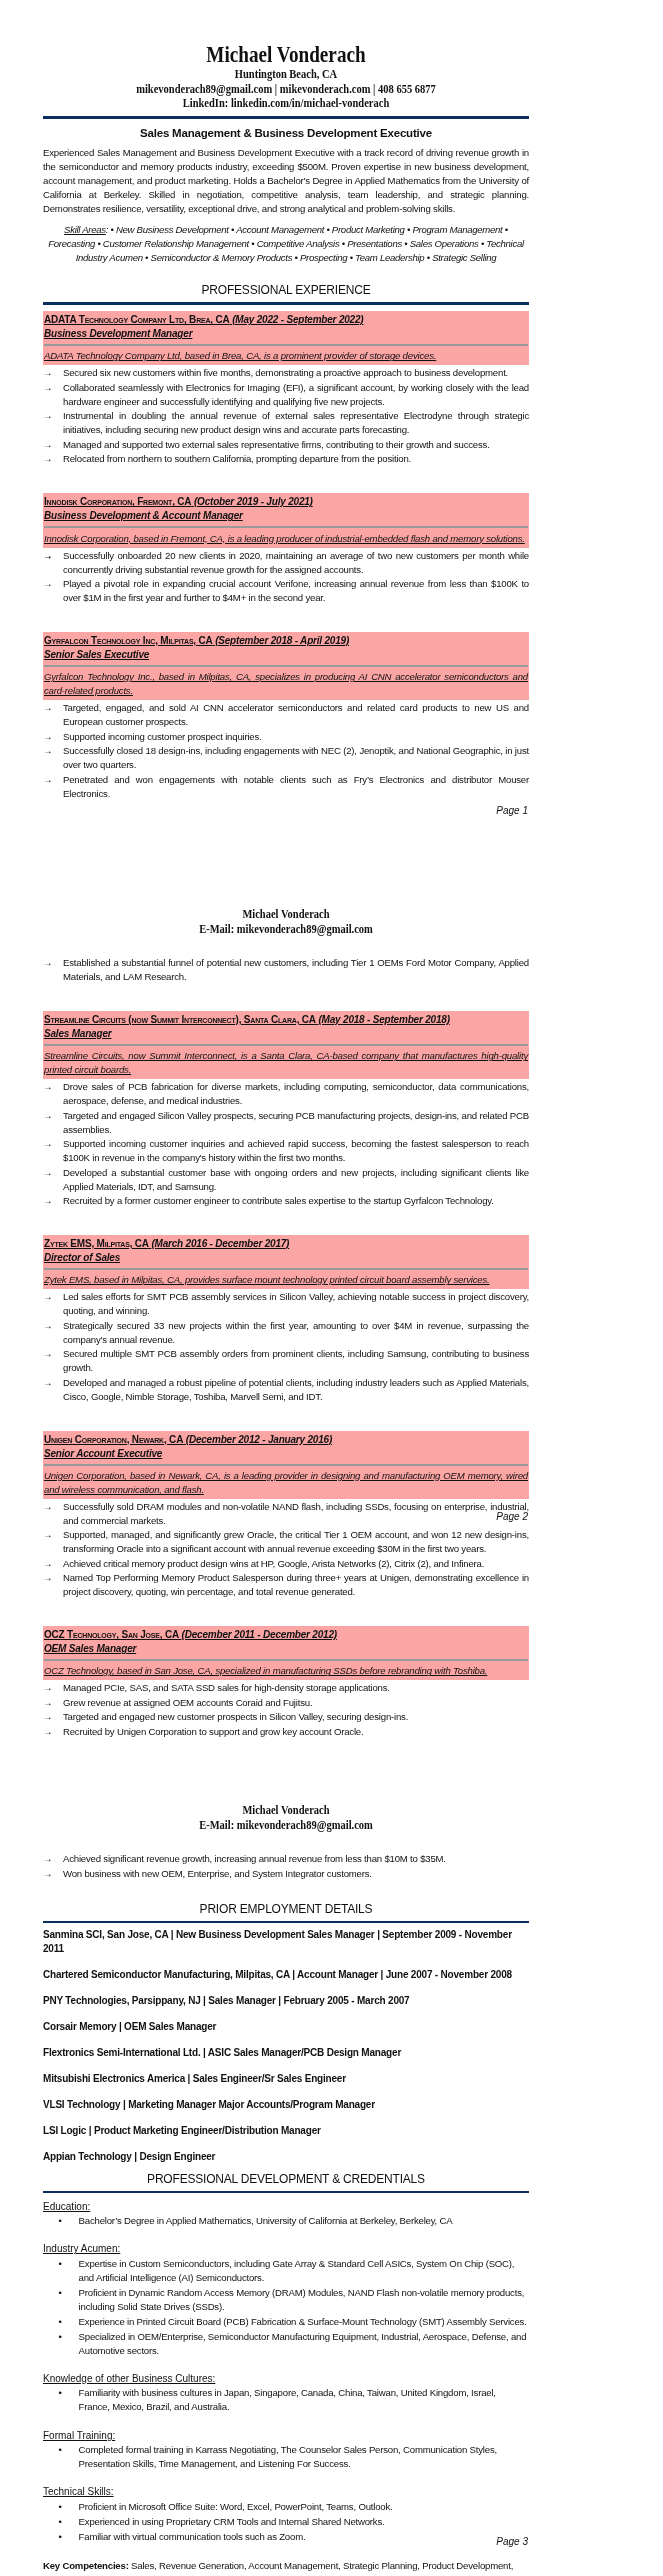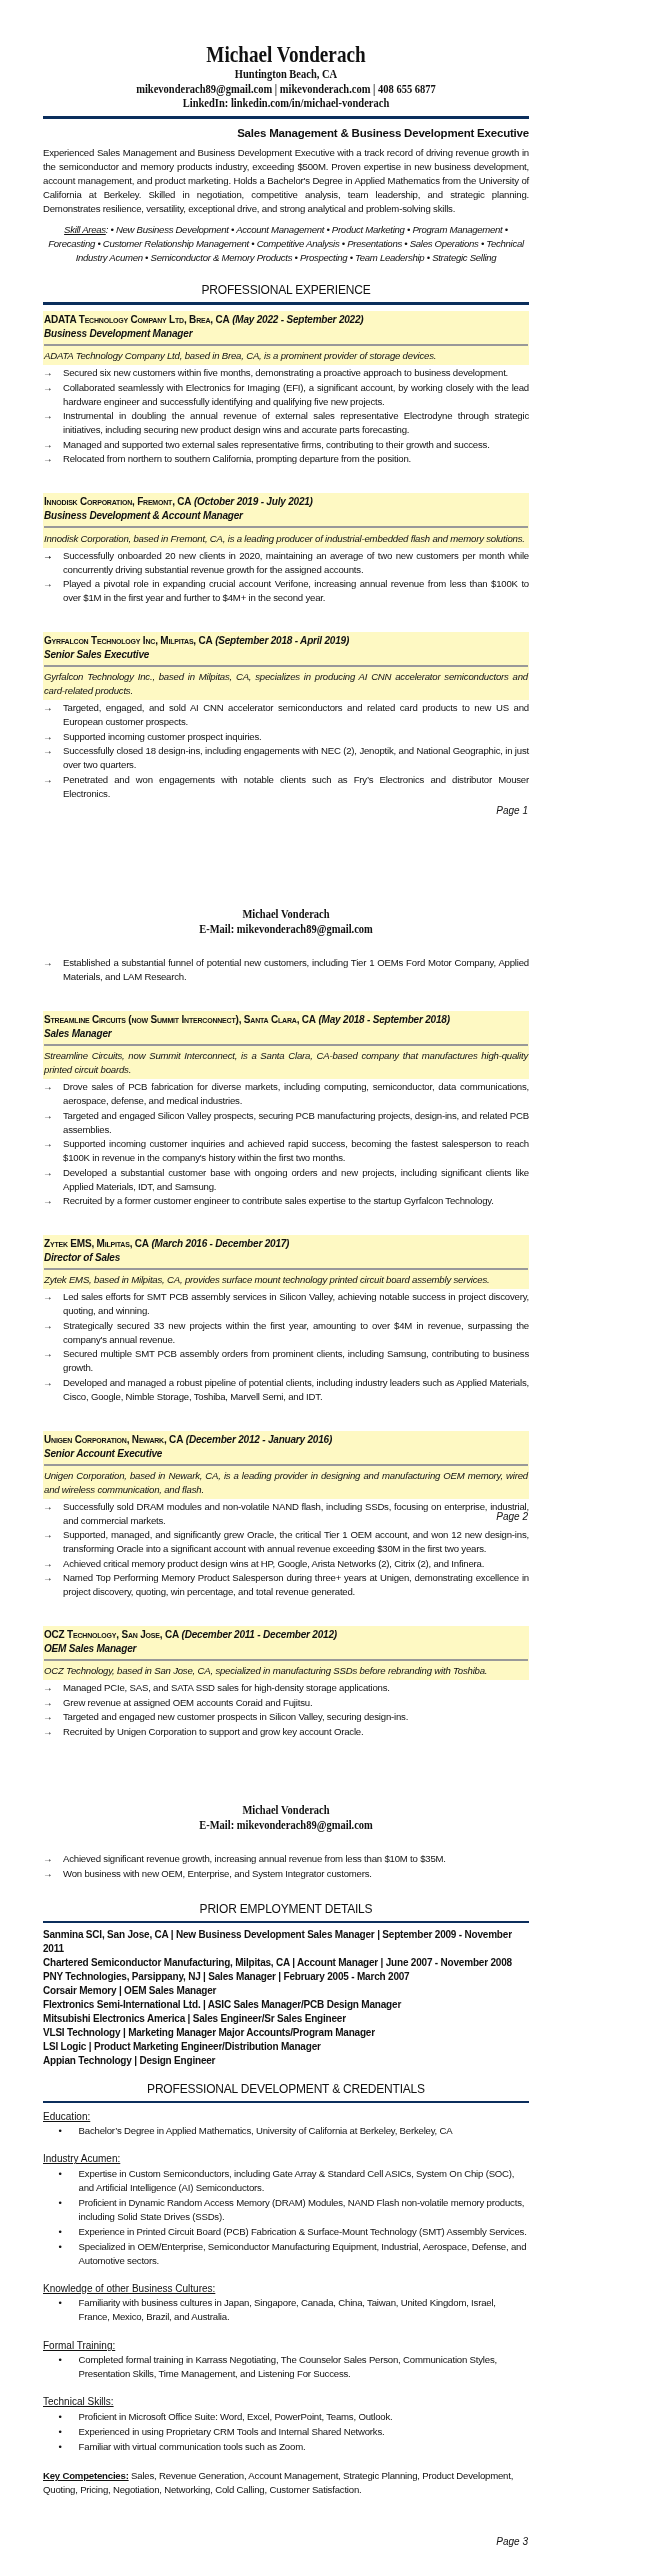--- a/index.html
+++ b/index.html
@@ -7,50 +7,50 @@
   .page{position:relative;width:572px;box-sizing:border-box;padding:0 43px 0 43px;}
   .p1{height:859px;padding-top:41px;}
   .p2{height:896px;padding-top:48px;}
   .p3{height:821px;padding-top:48px;}
   .serif{font-family:"Liberation Serif",serif;font-weight:bold;text-align:center;}
   .name-big{font-size:23.4px;line-height:26px;transform:scaleX(.82);}
   .hdr-line{font-size:12.5px;line-height:14.6px;transform:scaleX(.84);}
   .name-small{font-size:12.5px;line-height:14.6px;transform:scaleX(.84);}
   .rule{height:2.6px;background:#0b2e5c;margin:0;}
   .grey-rule{height:2.1px;background:#999;margin:3.1px 0 3.1px;}
-  .title{font-size:11.5px;font-weight:bold;text-align:right;margin:8.3px 0 7.3px;letter-spacing:-0.2px;}
+  .title{font-size:11.5px;font-weight:bold;text-align:center;margin:8.3px 0 7.3px;letter-spacing:-0.2px;}
   .para{font-size:9.6px;line-height:14px;text-align:justify;letter-spacing:-0.2px;}
   .skills{font-size:9.6px;line-height:14px;text-align:center;font-style:italic;margin-top:7.3px;letter-spacing:-0.3px;}
   .skills .lbl{font-weight:normal;text-decoration:underline;}
   .sec-title{font-size:12px;font-weight:normal;text-align:center;margin:21px 0 5.2px;letter-spacing:-0.2px;}
   .sec-title.first{margin-top:17.7px;}
   .job{margin-top:6.2px;}
-  .job-box{background:#fef9c3;padding:2.1px 1px 1px 1px;}
+  .job-box{background:#fca5a5;padding:2.1px 1px 1px 1px;text-decoration:underline;}
   .job-head{font-size:10px;line-height:14px;font-weight:bold;letter-spacing:-0.2px;}
   .job-head .co{font-variant:small-caps;}
   .job-head .dates{font-style:italic;}
   .job-role{font-size:10px;line-height:14px;font-weight:bold;font-style:italic;letter-spacing:-0.2px;}
   .job-desc{font-size:9.6px;line-height:14px;font-style:italic;text-align:justify;letter-spacing:-0.2px;padding-bottom:1px;}
   ul.arrows{list-style:none;margin:1px 0 0;padding:0;}
   ul.arrows li{position:relative;padding-left:20px;font-size:9.6px;line-height:14px;margin-bottom:0.5px;text-align:justify;letter-spacing:-0.2px;}
   ul.arrows li .arr{position:absolute;left:0;top:0;}
   .gap{height:20px;}
   .page-num{position:absolute;right:44px;font-size:10px;font-style:italic;}
   .p1 .page-num{top:805px;}
   .p2 .page-num{top:652px;}
   .p3 .page-num{top:781px;}
   .prior{font-size:10px;font-weight:bold;line-height:14px;margin:4.2px 0 0;letter-spacing:-0.2px;}
-  .prior + .prior{margin-top:0;}
+  .prior + .prior{margin-top:12px;}
   .cred-h{font-size:10px;font-weight:normal;text-decoration:underline;margin:15.6px 0 2.1px;}
   .cred-h.first{margin-top:7.3px;}
   ul.dots{list-style:none;margin:0;padding:0;}
   ul.dots li{position:relative;padding-left:20px;margin-left:15.6px;font-size:9.6px;line-height:14px;margin-bottom:1px;letter-spacing:-0.2px;}
   ul.dots li .dot{position:absolute;left:0;top:0;}
   .keycomp{font-size:9.6px;line-height:14px;margin-top:15.6px;letter-spacing:-0.2px;}
-  .keycomp .lbl{font-weight:bold;text-decoration:underline;}
+  .keycomp .lbl{font-weight:bold;}
   .cont-gap{height:19px;}
 </style>
 </head>
 <body>
 
 <div class="page p1">
   <div class="serif name-big">Michael Vonderach</div>
   <div class="serif hdr-line">Huntington Beach, CA</div>
   <div class="serif hdr-line">mikevonderach89@gmail.com | mikevonderach.com | 408 655 6877</div>
   <div class="serif hdr-line">LinkedIn: linkedin.com/in/michael-vonderach</div>
@@ -205,21 +205,21 @@
   <div class="prior">Sanmina SCI, San Jose, CA | New Business Development Sales Manager | September 2009 - November 2011</div>
   <div class="prior">Chartered Semiconductor Manufacturing, Milpitas, CA | Account Manager | June 2007 - November 2008</div>
   <div class="prior">PNY Technologies, Parsippany, NJ | Sales Manager | February 2005 - March 2007</div>
   <div class="prior">Corsair Memory | OEM Sales Manager</div>
   <div class="prior">Flextronics Semi-International Ltd. | ASIC Sales Manager/PCB Design Manager</div>
   <div class="prior">Mitsubishi Electronics America | Sales Engineer/Sr Sales Engineer</div>
   <div class="prior">VLSI Technology | Marketing Manager Major Accounts/Program Manager</div>
   <div class="prior">LSI Logic | Product Marketing Engineer/Distribution Manager</div>
   <div class="prior">Appian Technology | Design Engineer</div>
 
-  <div class="sec-title" style="margin-top:14px">PROFESSIONAL DEVELOPMENT &amp; CREDENTIALS</div>
+  <div class="sec-title" style="margin-top:8px">PROFESSIONAL DEVELOPMENT &amp; CREDENTIALS</div>
   <div class="rule"></div>
 
   <div class="cred-h first">Education:</div>
   <ul class="dots">
     <li><span class="dot">•</span><span>Bachelor’s Degree in Applied Mathematics, University of California at Berkeley, Berkeley, CA</span></li>
   </ul>
 
   <div class="cred-h">Industry Acumen:</div>
   <ul class="dots">
     <li><span class="dot">•</span><span>Expertise in Custom Semiconductors, including Gate Array &amp; Standard Cell ASICs, System On Chip (SOC), and Artificial Intelligence (AI) Semiconductors.</span></li>

